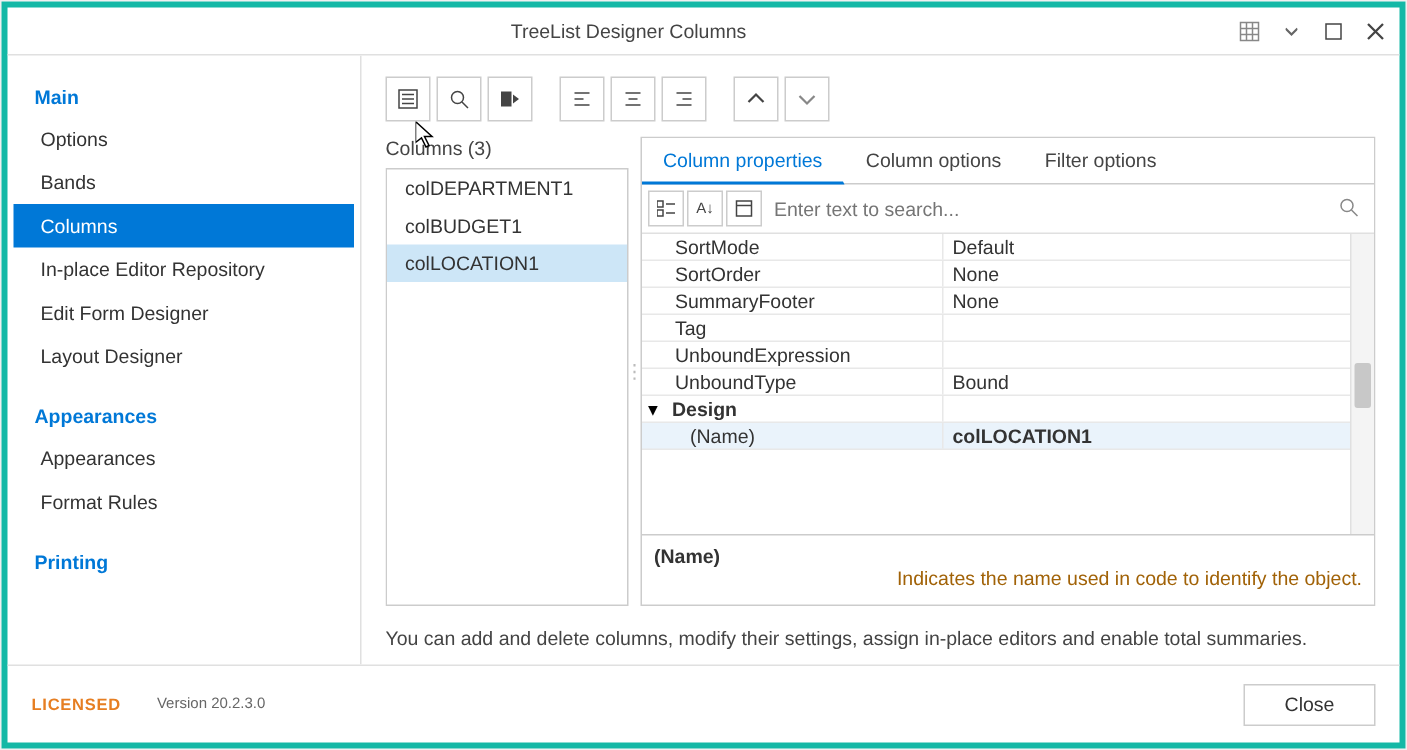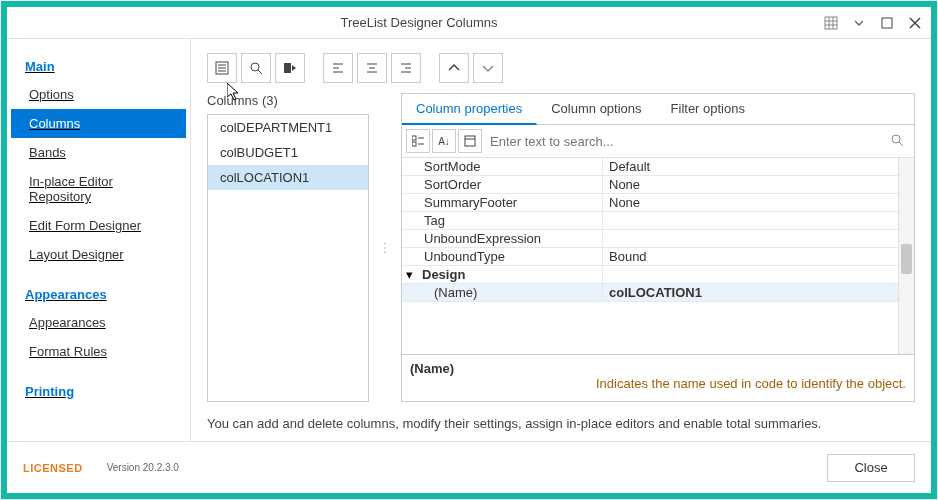--- a/index.html
+++ b/index.html
@@ -1,32 +1,32 @@
 <!DOCTYPE html>
 <html><head>
 <meta charset="utf-8">
 <style>
 * { box-sizing: border-box; margin: 0; padding: 0; font-family: "Segoe UI", Tahoma, sans-serif; font-size: 13px; }
 body { background: #f0f0f0; width: 938px; height: 500px; overflow: hidden; }
-.window { width: 936px; height: 498px; background: #fff; border: 6px solid #14b8a6; display: flex; flex-direction: column; margin: 1px; }
+.window { width: 936px; height: 498px; background: #fff; border: 4px solid #14b8a6; display: flex; flex-direction: column; margin: 1px; }
 .titlebar { height: 32px; display: flex; align-items: center; padding: 0 8px; border-bottom: 1px solid #e0e0e0; }
 .titlebar-title { flex: 1; text-align: center; color: #444; }
 .titlebar-controls { display: flex; gap: 12px; align-items: center; }
 .titlebar-btn { width: 16px; height: 16px; display: flex; align-items: center; justify-content: center; color: #444; cursor: pointer; }
 .body { flex: 1; display: flex; overflow: hidden; }
-.sidebar { width: 184px; border-right: 1px solid #e0e0e0; padding: 12px 4px 12px 4px; overflow-y: auto; text-decoration: underline; }
+.sidebar { width: 236px; border-right: 1px solid #e0e0e0; padding: 12px 4px 12px 4px; overflow-y: auto; }
 .nav-header { color: #0078d7; font-weight: 600; padding: 8px 14px 6px 14px; }
 .nav-item { padding: 7px 18px; color: #333; cursor: pointer; }
 .nav-item.selected { background: #0078d7; color: #fff; }
 .main { flex: 1; display: flex; flex-direction: column; padding: 14px 16px 0 16px; position: relative; }
 .toolbar { display: flex; gap: 4px; align-items: center; margin-bottom: 10px; }
 .tbtn { width: 30px; height: 30px; border: 1px solid #ccc; background: #fff; display: flex; align-items: center; justify-content: center; cursor: pointer; color:#444; }
 .tbtn.group-end { margin-right: 14px; }
 .tbtn svg { pointer-events: none; }
-.columns-area { display: flex; gap: 12px; flex: 1; overflow: hidden; }
+.columns-area { display: flex; flex: 1; overflow: hidden; }
 .col-list-panel { width: 162px; display: flex; flex-direction: column; }
 .col-list-label { color: #444; margin-bottom: 6px; }
 .col-list { border: 1px solid #ccc; flex: 1; background: #fff; }
 .col-item { padding: 5px 12px; cursor: pointer; color: #333; }
 .col-item.selected { background: #cde6f7; }
 .splitter { width: 8px; display:flex; align-items:center; justify-content:center; color:#bbb; cursor: col-resize; }
 .prop-panel { flex: 1; border: 1px solid #ccc; display: flex; flex-direction: column; background:#fff; min-height: 0; }
 .tabs { display: flex; border-bottom: 1px solid #ccc; }
 .tab { padding: 7px 14px; cursor: pointer; color: #444; border-right: 1px solid transparent; }
 .tab.active { color: #0078d7; border-bottom: 2px solid #0078d7; margin-bottom: -1px; }
@@ -91,22 +91,22 @@
             <line x1="11" y1="1" x2="1" y2="11" stroke="#444" stroke-width="1.5"></line>
           </svg>
       </div>
     </div>
   </div>
 
   <div class="body">
     <div class="sidebar">
       <div class="nav-header">Main</div>
       <div class="nav-item">Options</div>
+      <div class="nav-item">Bands</div>
       <div class="nav-item selected">Columns</div>
-      <div class="nav-item">Bands</div>
       <div class="nav-item">In-place Editor Repository</div>
       <div class="nav-item">Edit Form Designer</div>
       <div class="nav-item">Layout Designer</div>
 
       <div class="nav-header" style="margin-top:10px;">Appearances</div>
       <div class="nav-item">Appearances</div>
       <div class="nav-item">Format Rules</div>
 
       <div class="nav-header" style="margin-top:10px;">Printing</div>
     </div>

